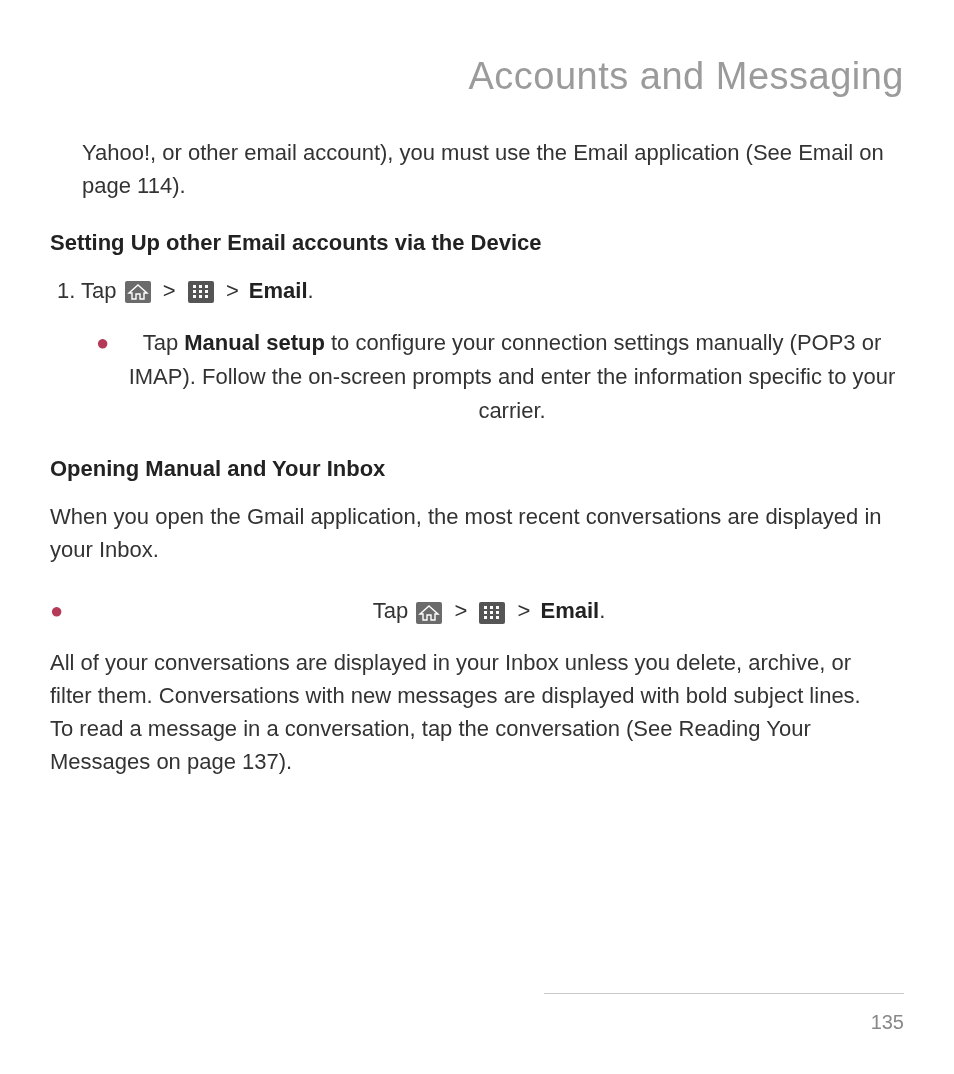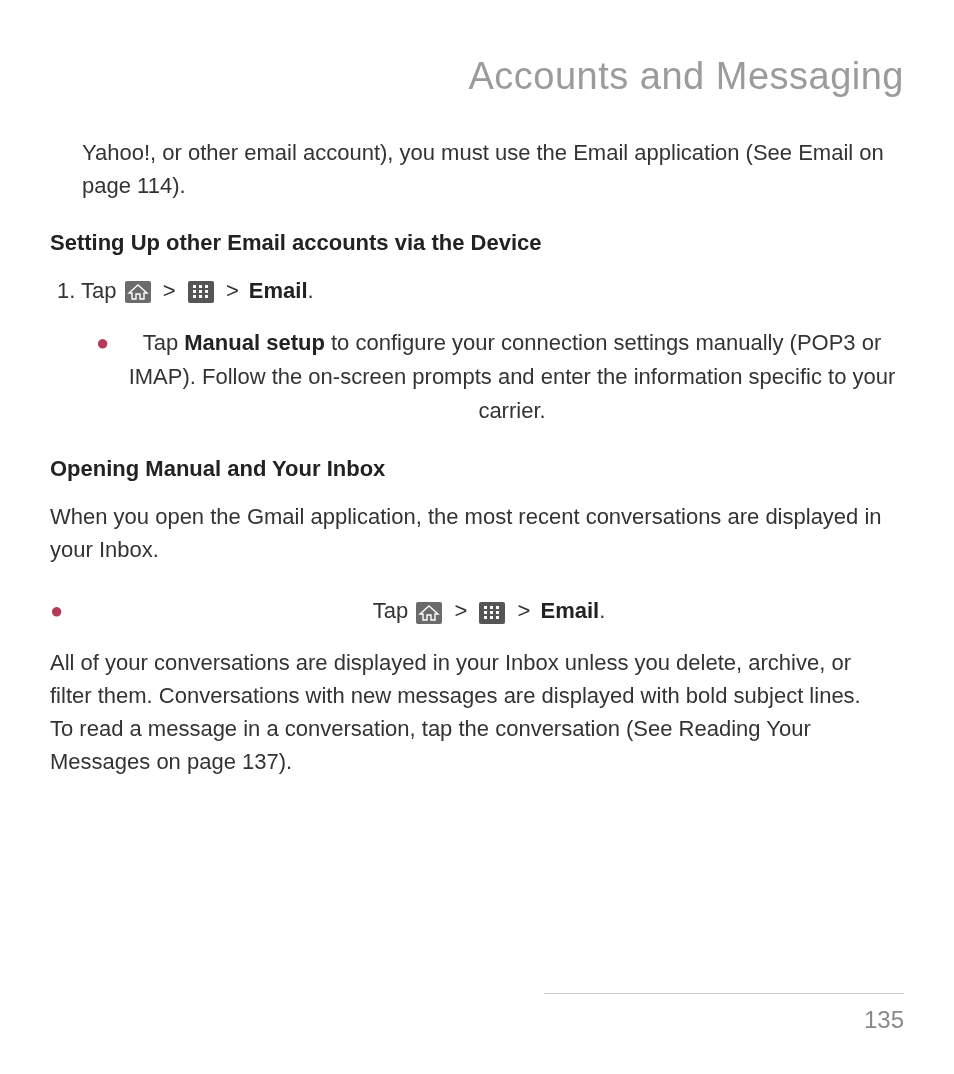--- a/index.html
+++ b/index.html
@@ -96,21 +96,21 @@
     position: absolute;
     bottom: 80px;
     right: 50px;
     width: 360px;
     border-top: 1px solid #c9c9c9;
   }
   .page-number {
     position: absolute;
     bottom: 40px;
     right: 50px;
-    font-size: 24px;
+    font-size: 20px;
     color: #888;
   }
   .sep {
     margin: 0 4px;
     color: #333;
   }
 </style>
 </head>
 <body>
 

